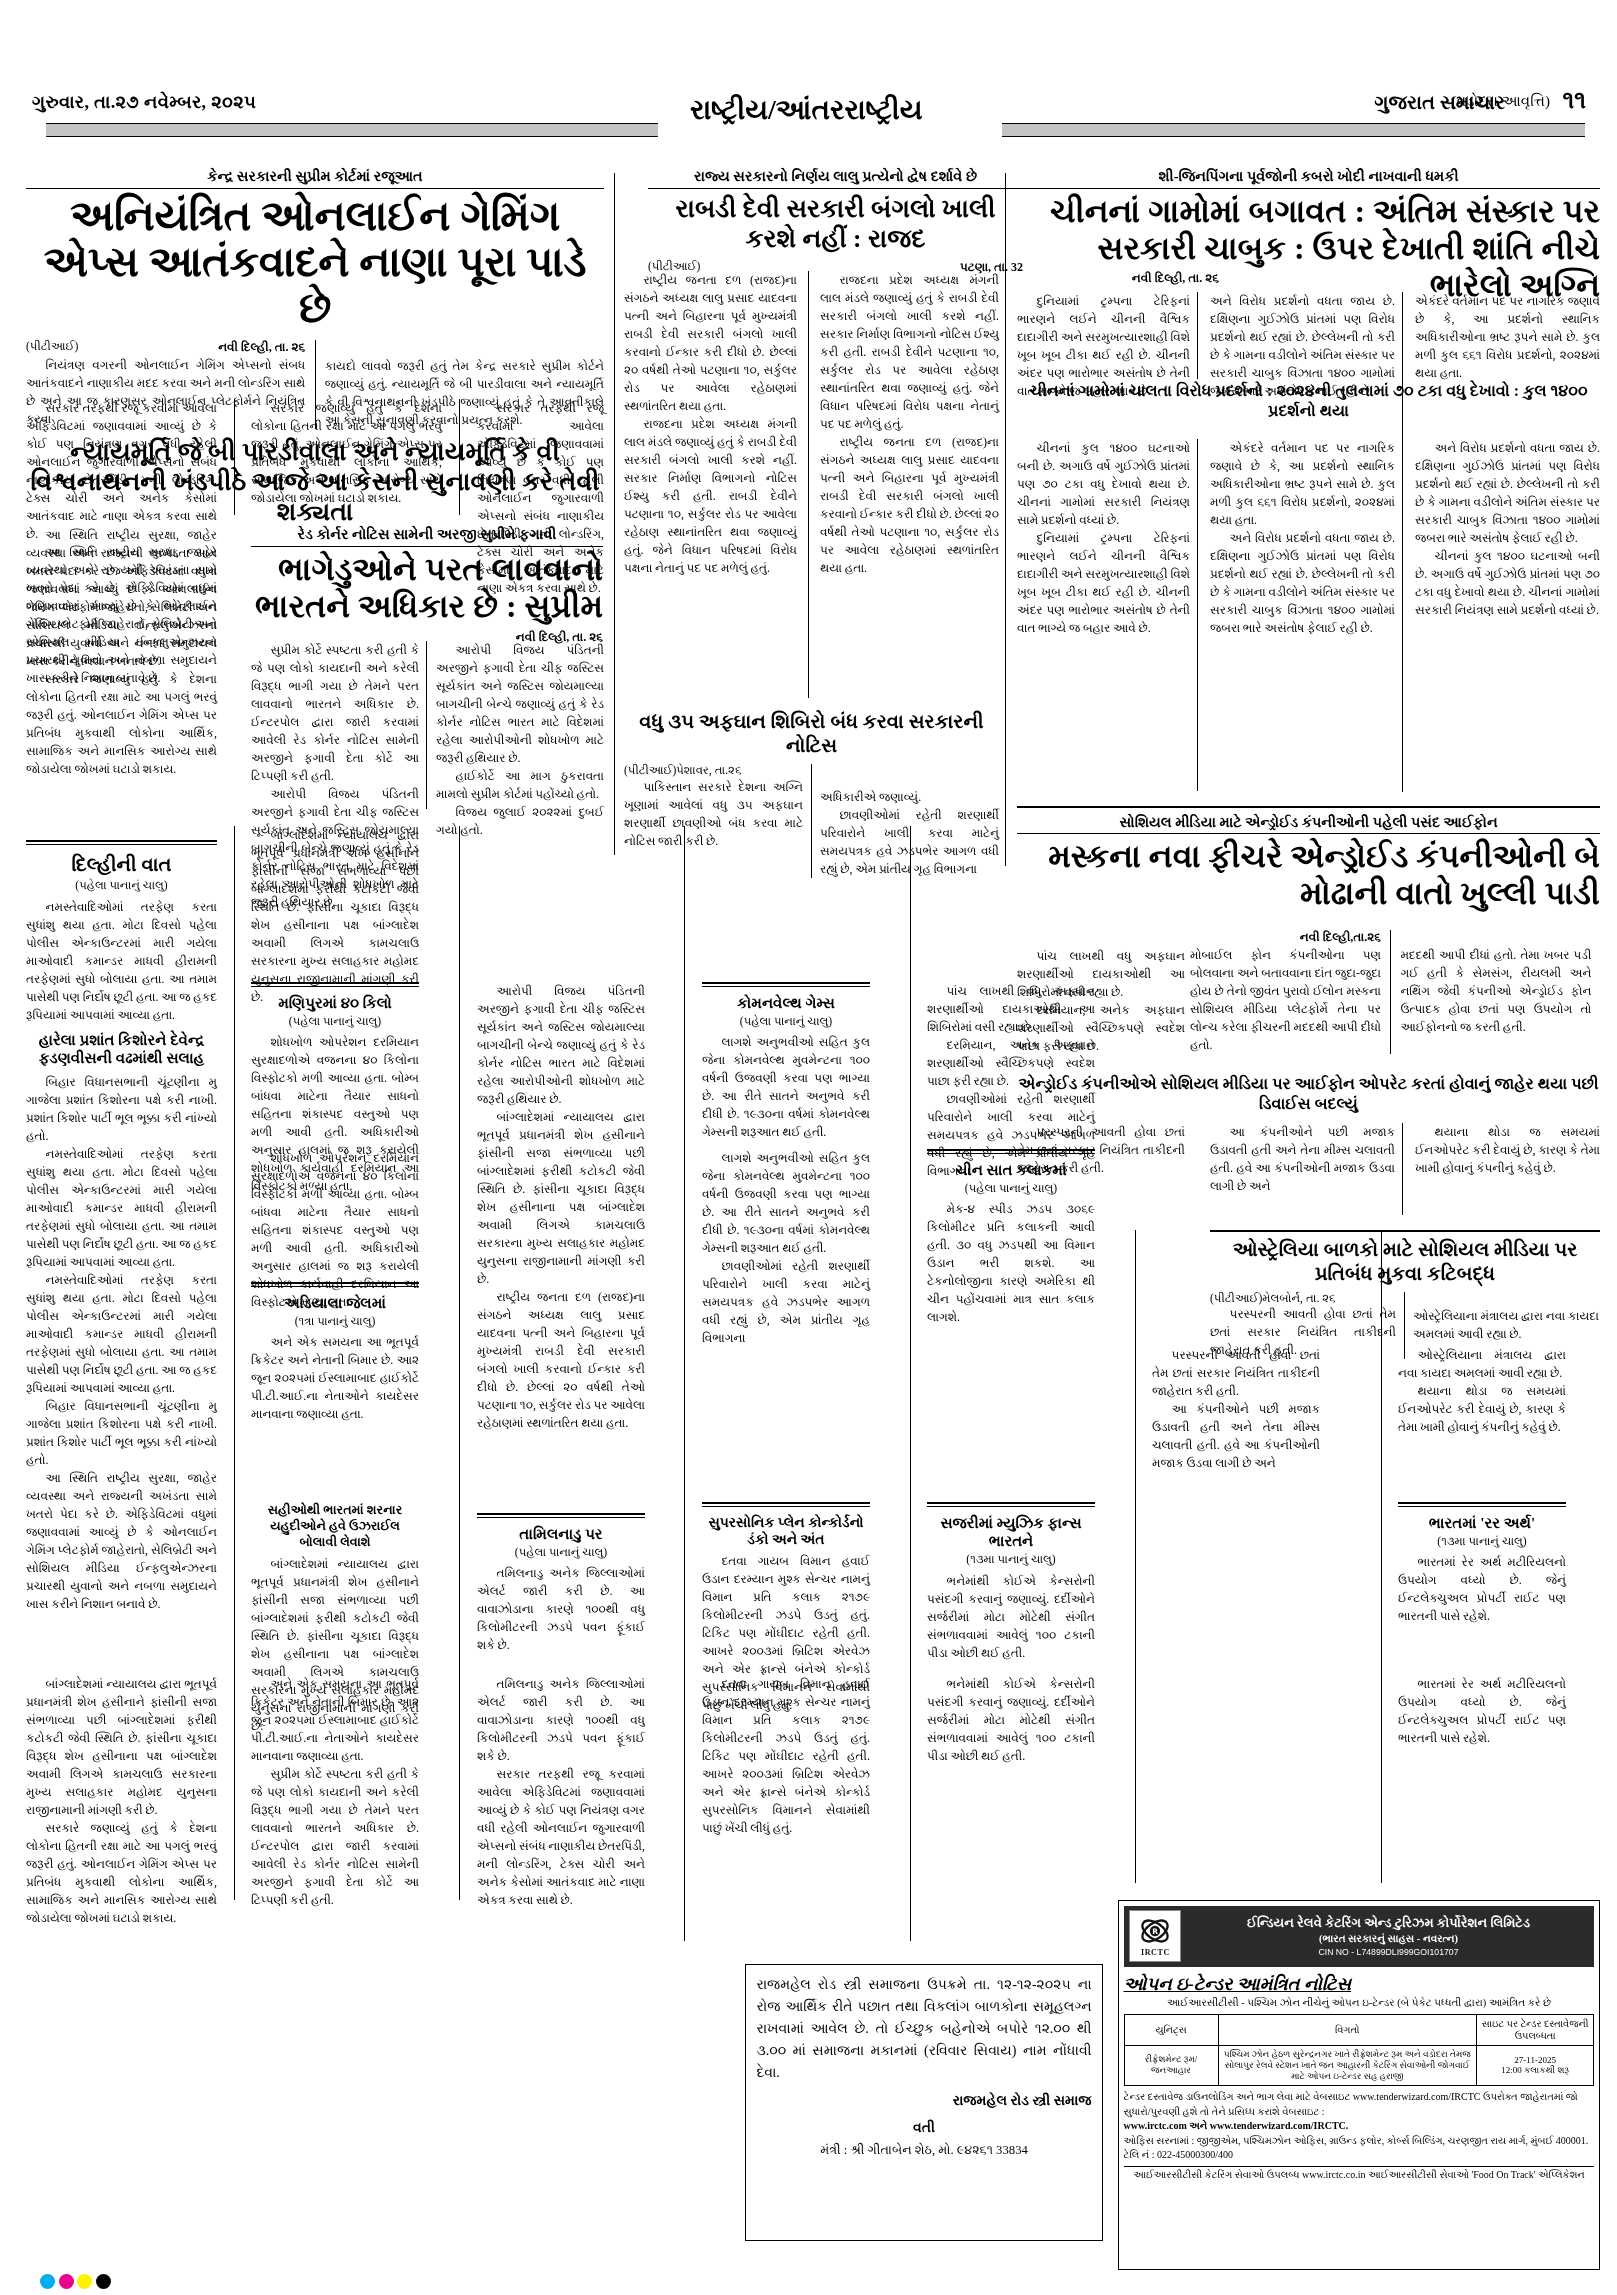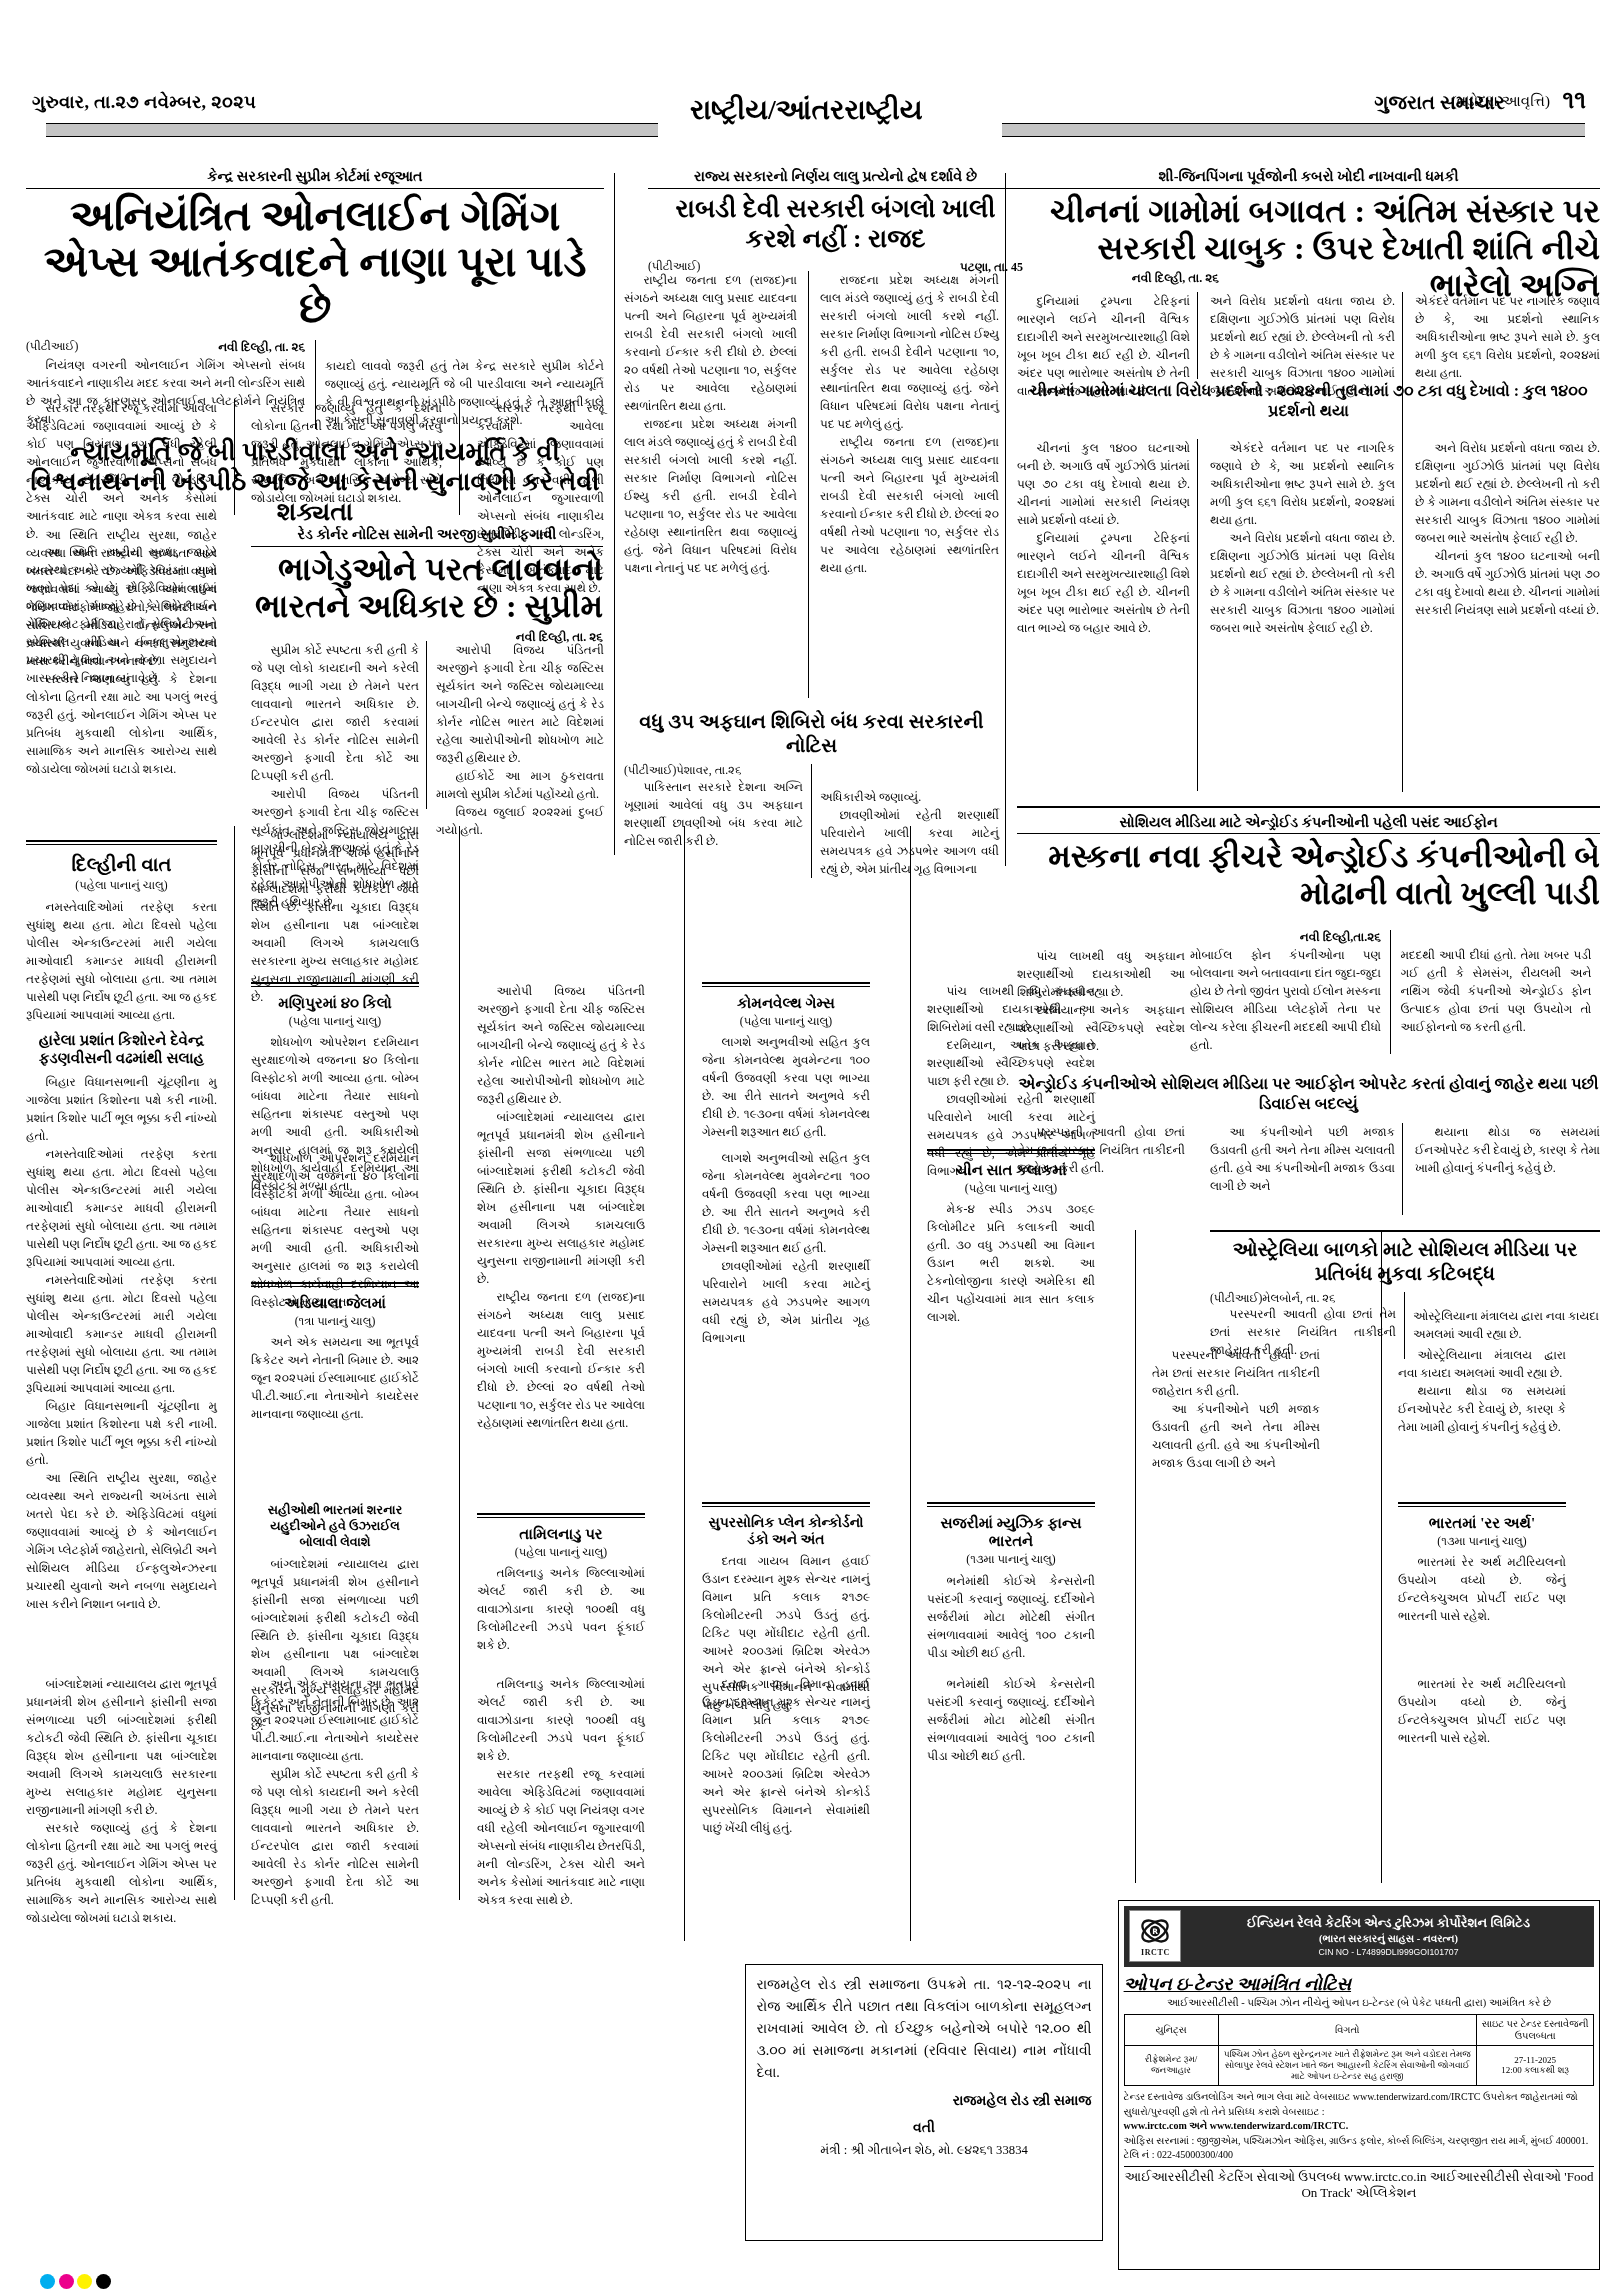--- a/index.html
+++ b/index.html
@@ -125,21 +125,21 @@
     text-decoration:underline;
     font-style:italic;
   }
   .ad-line{text-align:center;font-size:10.4px;margin-bottom:5.2px;}
   table.ad-tbl{border-collapse:collapse;width:100%;font-size:9px;}
   table.ad-tbl th,table.ad-tbl td{
     border:0.9px solid #000;padding:2.9px 3.5px;vertical-align:middle;text-align:center;
   }
   table.ad-tbl th{font-weight:normal;font-size:9.8px;}
   .ad-foot{font-size:10px;line-height:14.4px;margin-top:4.6px;}
-  .ad-tiny{font-size:13px;margin-top:3.5px;text-align:center;border-top:0.6px solid #000;padding-top:2.3px;}
+  .ad-tiny{font-size:10px;margin-top:3.5px;text-align:center;border-top:0.6px solid #000;padding-top:2.3px;}
 
   
   .notice-ad{
     position:absolute;left:745px;top:1964px;width:358px;height:277px;
     border:1.7px solid #000;box-sizing:border-box;padding:9.2px 10.4px;background:#fff;
   }
   .notice-ad .na-body{font-size:14px;line-height:22px;text-align:justify;}
   .notice-ad .na-sign{font-size:14px;font-weight:bold;text-align:right;margin-top:7px;line-height:19.6px;}
   .notice-ad .na-sec{font-size:12.7px;text-align:center;margin-top:5.8px;}
 
@@ -221,21 +221,21 @@
   <div class="blk body-text" style="left:26px;top:526px;width:191px">
     <p>આ સ્થિતિ રાષ્ટ્રીય સુરક્ષા, જાહેર વ્યવસ્થા અને રાજ્યની અખંડતા સામે ખતરો પેદા કરે છે. એફિડેવિટમાં વધુમાં જણાવવામાં આવ્યું છે કે ઓનલાઈન ગેમિંગ પ્લેટફોર્મ જાહેરાતો, સેલિબ્રેટી અને સોશિયલ મીડિયા ઈન્ફલુએન્ઝરના પ્રચારથી યુવાનો અને નબળા સમુદાયને ખાસ કરીને નિશાન બનાવે છે.</p>
     <p>સરકારે જણાવ્યું હતું કે દેશના લોકોના હિતની રક્ષા માટે આ પગલું ભરવું જરૂરી હતું. ઓનલાઈન ગેમિંગ એપ્સ પર પ્રતિબંધ મુકવાથી લોકોના આર્થિક, સામાજિક અને માનસિક આરોગ્ય સાથે જોડાયેલા જોખમાં ઘટાડો શકાય.</p>
   </div>
 
   <div class="blk" style="left:648px;top:168px;width:375px">
     <div class="kicker">રાજ્ય સરકારનો નિર્ણય લાલુ પ્રત્યેનો દ્વેષ દર્શાવે છે</div>
     <div class="hl-md">રાબડી દેવી સરકારી બંગલો ખાલી કરશે નહીં : રાજદ</div>
     <div class="dateline" style="margin-top:7px">
       <span class="agency">(પીટીઆઈ)</span>
-      <span>પટણા, તા. 45</span>
+      <span>પટણા, તા. 32</span>
     </div>
   </div>
   <div class="blk body-text" style="left:624px;top:271px;width:173px">
     <p>રાષ્ટ્રીય જનતા દળ (રાજદ)ના સંગઠને અધ્યક્ષ લાલુ પ્રસાદ યાદવના પત્ની અને બિહારના પૂર્વ મુખ્યમંત્રી રાબડી દેવી સરકારી બંગલો ખાલી કરવાનો ઈન્કાર કરી દીધો છે. છેલ્લાં ૨૦ વર્ષથી તેઓ પટણાના ૧૦, સર્કુલર રોડ પર આવેલા રહેઠાણમાં સ્થળાંતરિત થયા હતા.</p>
     <p>રાજદના પ્રદેશ અધ્યક્ષ મંગની લાલ મંડલે જણાવ્યું હતું કે રાબડી દેવી સરકારી બંગલો ખાલી કરશે નહીં. સરકાર નિર્માણ વિભાગનો નોટિસ ઈશ્યુ કરી હતી. રાબડી દેવીને પટણાના ૧૦, સર્કુલર રોડ પર આવેલા રહેઠાણ સ્થાનાંતરિત થવા જણાવ્યું હતું. જેને વિધાન પરિષદમાં વિરોધ પક્ષના નેતાનું પદ પદ મળેલું હતું.</p>
   </div>
   <div class="blk body-text" style="left:820px;top:271px;width:179px">
     <p>રાજદના પ્રદેશ અધ્યક્ષ મંગની લાલ મંડલે જણાવ્યું હતું કે રાબડી દેવી સરકારી બંગલો ખાલી કરશે નહીં. સરકાર નિર્માણ વિભાગનો નોટિસ ઈશ્યુ કરી હતી. રાબડી દેવીને પટણાના ૧૦, સર્કુલર રોડ પર આવેલા રહેઠાણ સ્થાનાંતરિત થવા જણાવ્યું હતું. જેને વિધાન પરિષદમાં વિરોધ પક્ષના નેતાનું પદ પદ મળેલું હતું.</p>
     <p>રાષ્ટ્રીય જનતા દળ (રાજદ)ના સંગઠને અધ્યક્ષ લાલુ પ્રસાદ યાદવના પત્ની અને બિહારના પૂર્વ મુખ્યમંત્રી રાબડી દેવી સરકારી બંગલો ખાલી કરવાનો ઈન્કાર કરી દીધો છે. છેલ્લાં ૨૦ વર્ષથી તેઓ પટણાના ૧૦, સર્કુલર રોડ પર આવેલા રહેઠાણમાં સ્થળાંતરિત થયા હતા.</p>
   </div>

